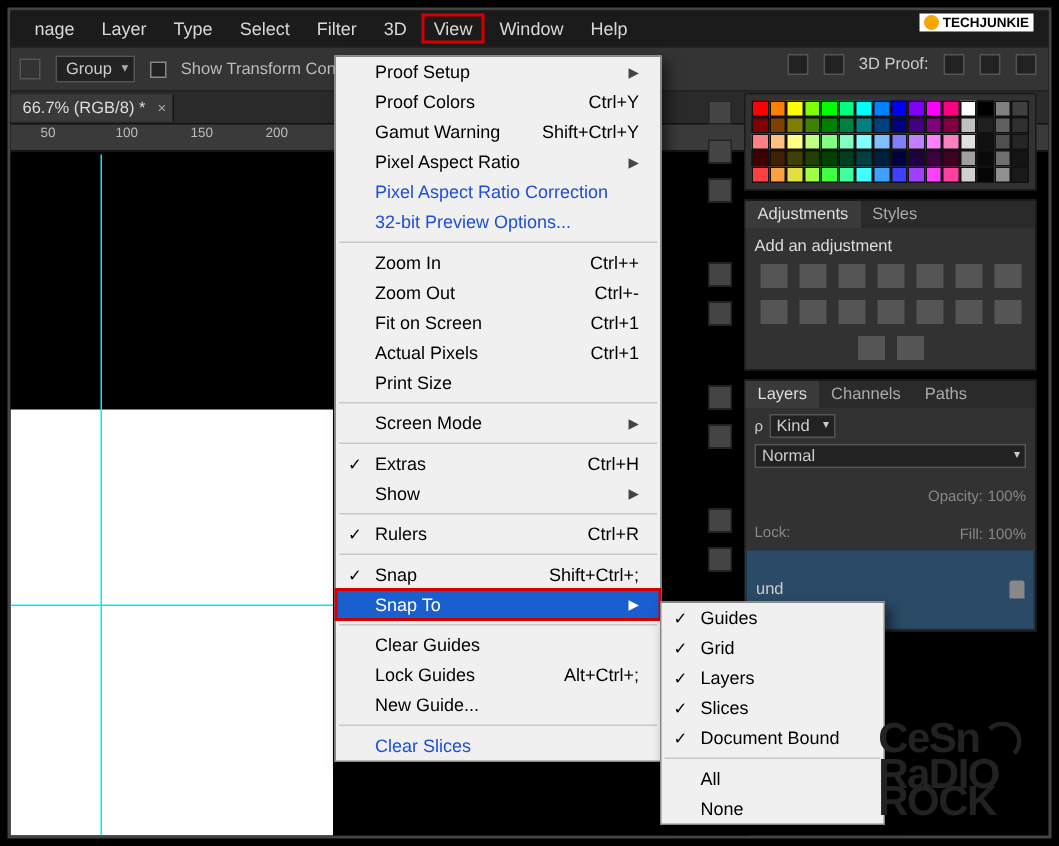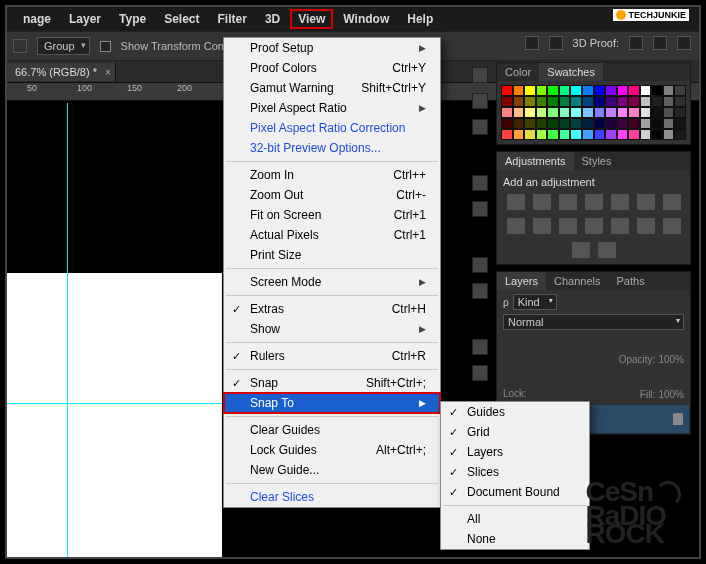--- a/index.html
+++ b/index.html
@@ -1,20 +1,20 @@
 <!DOCTYPE html>
 <html><head>
 <meta charset="utf-8">
 <style>
   * { box-sizing: border-box; margin: 0; padding: 0; font-family: "Segoe UI", Tahoma, sans-serif; }
   body { background: #000; width: 706px; height: 564px; overflow: hidden; position: relative; color: #ccc; font-size: 12px; }
   .frame { position:absolute; inset:5px; border:2px solid #444; background:#000; overflow:hidden;}
   
   .menubar { display:flex; align-items:center; height:24px; padding-left:8px; gap:2px; background:#1b1b1b; }
-  .menuitem { padding:3px 8px; color:#d8d8d8; cursor:default;font-weight:bold; }
+  .menuitem { padding:3px 8px; color:#d8d8d8; cursor:default; }
   .menuitem.view { border:2px solid #d40000; padding:1px 6px; }
   
   .optionsbar { display:flex; align-items:center; height:30px; background:#343434; border-top:1px solid #222; border-bottom:1px solid #222; padding-left:6px; gap:10px; position:relative;}
   .group-sel { background:#222; border:1px solid #555; padding:2px 14px 2px 6px; font-size:11px; color:#ccc; position:relative;}
   .group-sel::after { content:"▾"; position:absolute; right:3px; top:2px; font-size:9px; color:#aaa;}
   .chk { width:11px; height:11px; border:1px solid #888; background:#222;}
   .optlabel { font-size:11px; color:#bbb;}
   .opt-right { position:absolute; right:8px; top:4px; display:flex; gap:10px; align-items:center;}
   .mini-ico { width:14px; height:14px; border:1px solid #555; background:#222;}
   
@@ -39,23 +39,23 @@
   .swatches { padding:4px; }
   .swrow { display:flex; }
   .sw { width:12px; height:11px; border:1px solid #111;}
   .adj { padding:6px;}
   .adj-title { font-size:11px; color:#ddd; margin-bottom:6px;}
   .adj-icons { display:flex; flex-wrap:wrap; gap:8px; justify-content:center;}
   .adj-ico { width:18px; height:16px; background:#555; }
   .layers-opts { padding:4px 6px; display:flex; flex-wrap:wrap; gap:4px; align-items:center; font-size:11px; color:#ccc;}
   .layers-sel { background:#222; border:1px solid #555; padding:1px 16px 1px 4px; position:relative; font-size:11px;}
   .layers-sel::after{content:"▾"; position:absolute; right:3px; font-size:8px;}
-  .layers-row2 { display:flex; justify-content:space-between; width:100%; margin-top:19px;text-align:center;}
+  .layers-row2 { display:flex; justify-content:space-between; width:100%; margin-top:9px;text-align:center;}
   .tinytxt { font-size:10px; color:#888;}
-  .layer-item { background:#2b4a66; border:1px solid #234; padding:8px 6px; font-size:11px; color:#ccc; display:flex; align-items:center; gap:6px;}
+  .layer-item { background:#2b4a66; border:1px solid #234; padding:20px 6px; font-size:11px; color:#ccc; display:flex; align-items:center; gap:6px;}
   .lock-ico { width:10px;height:12px;background:#888;border-radius:2px 2px 0 0;}
   
   .iconstrip { position:absolute; right:208px; top:60px; width:22px; display:flex; flex-direction:column; gap:10px; align-items:center;}
   .strip-ico { width:16px;height:16px;background:#444;border:1px solid #222;}
   
   .dropdown { position:absolute; left:216px; top:30px; width:218px; background:#f0f0f0; border:1px solid #888; box-shadow:4px 4px 8px rgba(0,0,0,.5); color:#000;}
   .ditem { display:flex; justify-content:space-between; align-items:center; padding:3px 14px 3px 26px; font-size:12px; position:relative; white-space:nowrap;}
   .ditem.disabled { color:#1d4ed8;}
   .ditem .arrow { font-size:9px; color:#444;}
   .ditem .chk { position:absolute; left:8px; top:4px; border:none; background:none; color:#000; font-size:11px;}
@@ -140,24 +140,20 @@
     <div style="height:20px"></div>
     <div class="strip-ico"></div>
     <div class="strip-ico"></div>
     <div style="height:20px"></div>
     <div class="strip-ico"></div>
     <div class="strip-ico"></div>
   </div>
 
   <div class="rcol">
     <div class="panel">
-      <div class="ptabs">
-        <div class="ptab">Color</div>
-        <div class="ptab active">Swatches</div>
-      </div>
       <div class="swatches" id="swatches">
           <div class="swrow">
             <div class="sw" style="background: rgb(255, 0, 0);"></div>
             <div class="sw" style="background: rgb(255, 128, 0);"></div>
             <div class="sw" style="background: rgb(255, 255, 0);"></div>
             <div class="sw" style="background: rgb(128, 255, 0);"></div>
             <div class="sw" style="background: rgb(0, 255, 0);"></div>
             <div class="sw" style="background: rgb(0, 255, 128);"></div>
             <div class="sw" style="background: rgb(0, 255, 255);"></div>
             <div class="sw" style="background: rgb(0, 128, 255);"></div>

